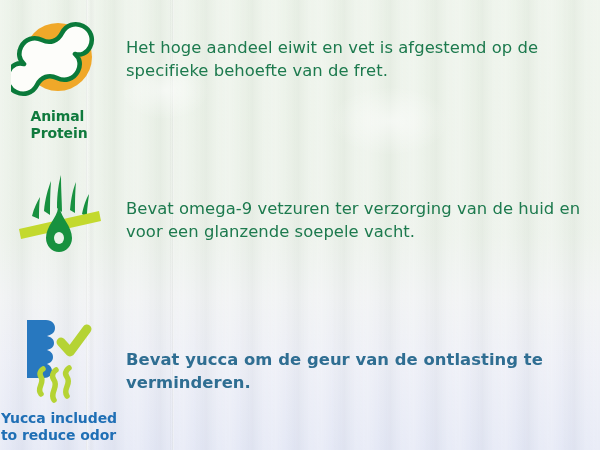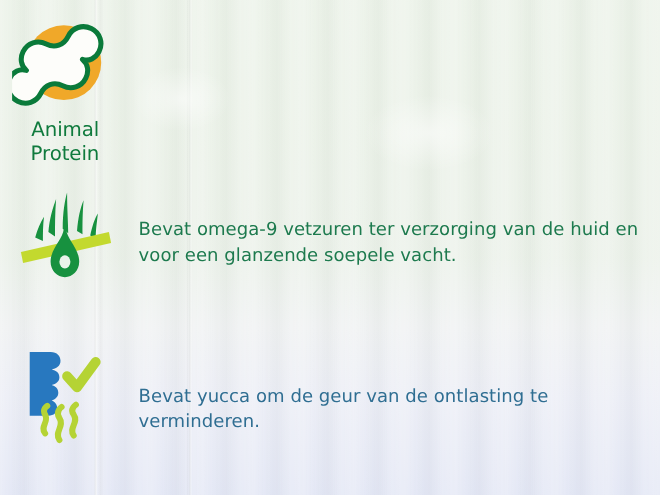--- a/index.html
+++ b/index.html
@@ -92,44 +92,44 @@
   }
   .icon-art {
     width: 96px;
     height: 96px;
     position: relative;
   }
   .icon-art svg { display: block; width: 96px; height: 96px; }
 
   .icon-label {
     margin-top: 2px;
-    text-align: right;
-    font-weight: normal;
-    font-size: 18px;
+    text-align: left;
+    font-weight: bold;
+    font-size: 14px;
     line-height: 1.18;
     letter-spacing: -0.1px;
     white-space: pre-line;
   }
   .icon-label.green { color: #0f7a3d; }
   .icon-label.blue  { color: #1f6fb5; }
 
   .text-col {
     flex: 1 1 auto;
     padding-top: 26px;
     padding-right: 14px;
     padding-left: 8px;
   }
   .feature-text {
     font-size: 16.4px;
     line-height: 1.42;
     letter-spacing: 0.05px;
     white-space: pre-line;
   }
   .feature-text.green { color: #1d7a4e; }
-  .feature-text.blue  { color: #2f6e92; }
+  .feature-text.blue  { color: #2f6e92; font-weight: bold; }
 
   #row-1 .text-col { padding-top: 22px; }
   #row-2 .text-col { padding-top: 36px; }
 </style>
 </head>
 <body>
 
 <div id="page">
 
   <div class="texture"></div>
@@ -158,20 +158,23 @@
                        c8 4 17 1 21 -7
                        c3 -6 2 -13 -3 -17
                        c6 2 12 -1 15 -7
                        c4 -8 1 -17 -7 -21 z"></path>
             </g>
           </svg>
         </div>
         <div class="icon-label green">Animal
 Protein</div>
       </div>
+      <div class="text-col">
+        <div class="feature-text green">Het hoge aandeel eiwit en vet is afgestemd op de specifieke behoefte van de fret.</div>
+      </div>
     </div>
 
     <div class="feature-row" id="row-1">
       <div class="icon-col">
         <div class="icon-art">
           <svg viewBox="0 0 96 96" xmlns="http://www.w3.org/2000/svg">
 
             <g fill="#17913f">
               <path d="M21 41 c2 -8 5 -14 8 -19 c-1 8 -1 15 -1 22 z"></path>
               <path d="M33 36 c1 -12 4 -22 7 -30 c-1 13 -1 24 -1 34 z"></path>
@@ -215,20 +218,22 @@
 
             <path d="M50 30 L59 40 L76 17" fill="none" stroke="#b5d334" stroke-width="9" stroke-linecap="round" stroke-linejoin="round"></path>
 
             <g fill="none" stroke="#b5d334" stroke-width="5.5" stroke-linecap="round">
               <path d="M30 82 c-5 -6 4 -11 0 -17 c-3 -5 2 -8 2 -8"></path>
               <path d="M43 88 c-5 -7 5 -13 0 -20 c-4 -6 2 -10 2 -10"></path>
               <path d="M56 84 c-5 -7 5 -12 0 -19 c-4 -5 2 -9 2 -9"></path>
             </g>
           </svg>
         </div>
+        <div class="icon-label blue">Yucca included
+to reduce odor</div>
       </div>
       <div class="text-col">
         <div class="feature-text blue">Bevat yucca om de geur van de ontlasting te verminderen.</div>
       </div>
     </div>
 
   </div>
 </div>
 
 </body></html>

